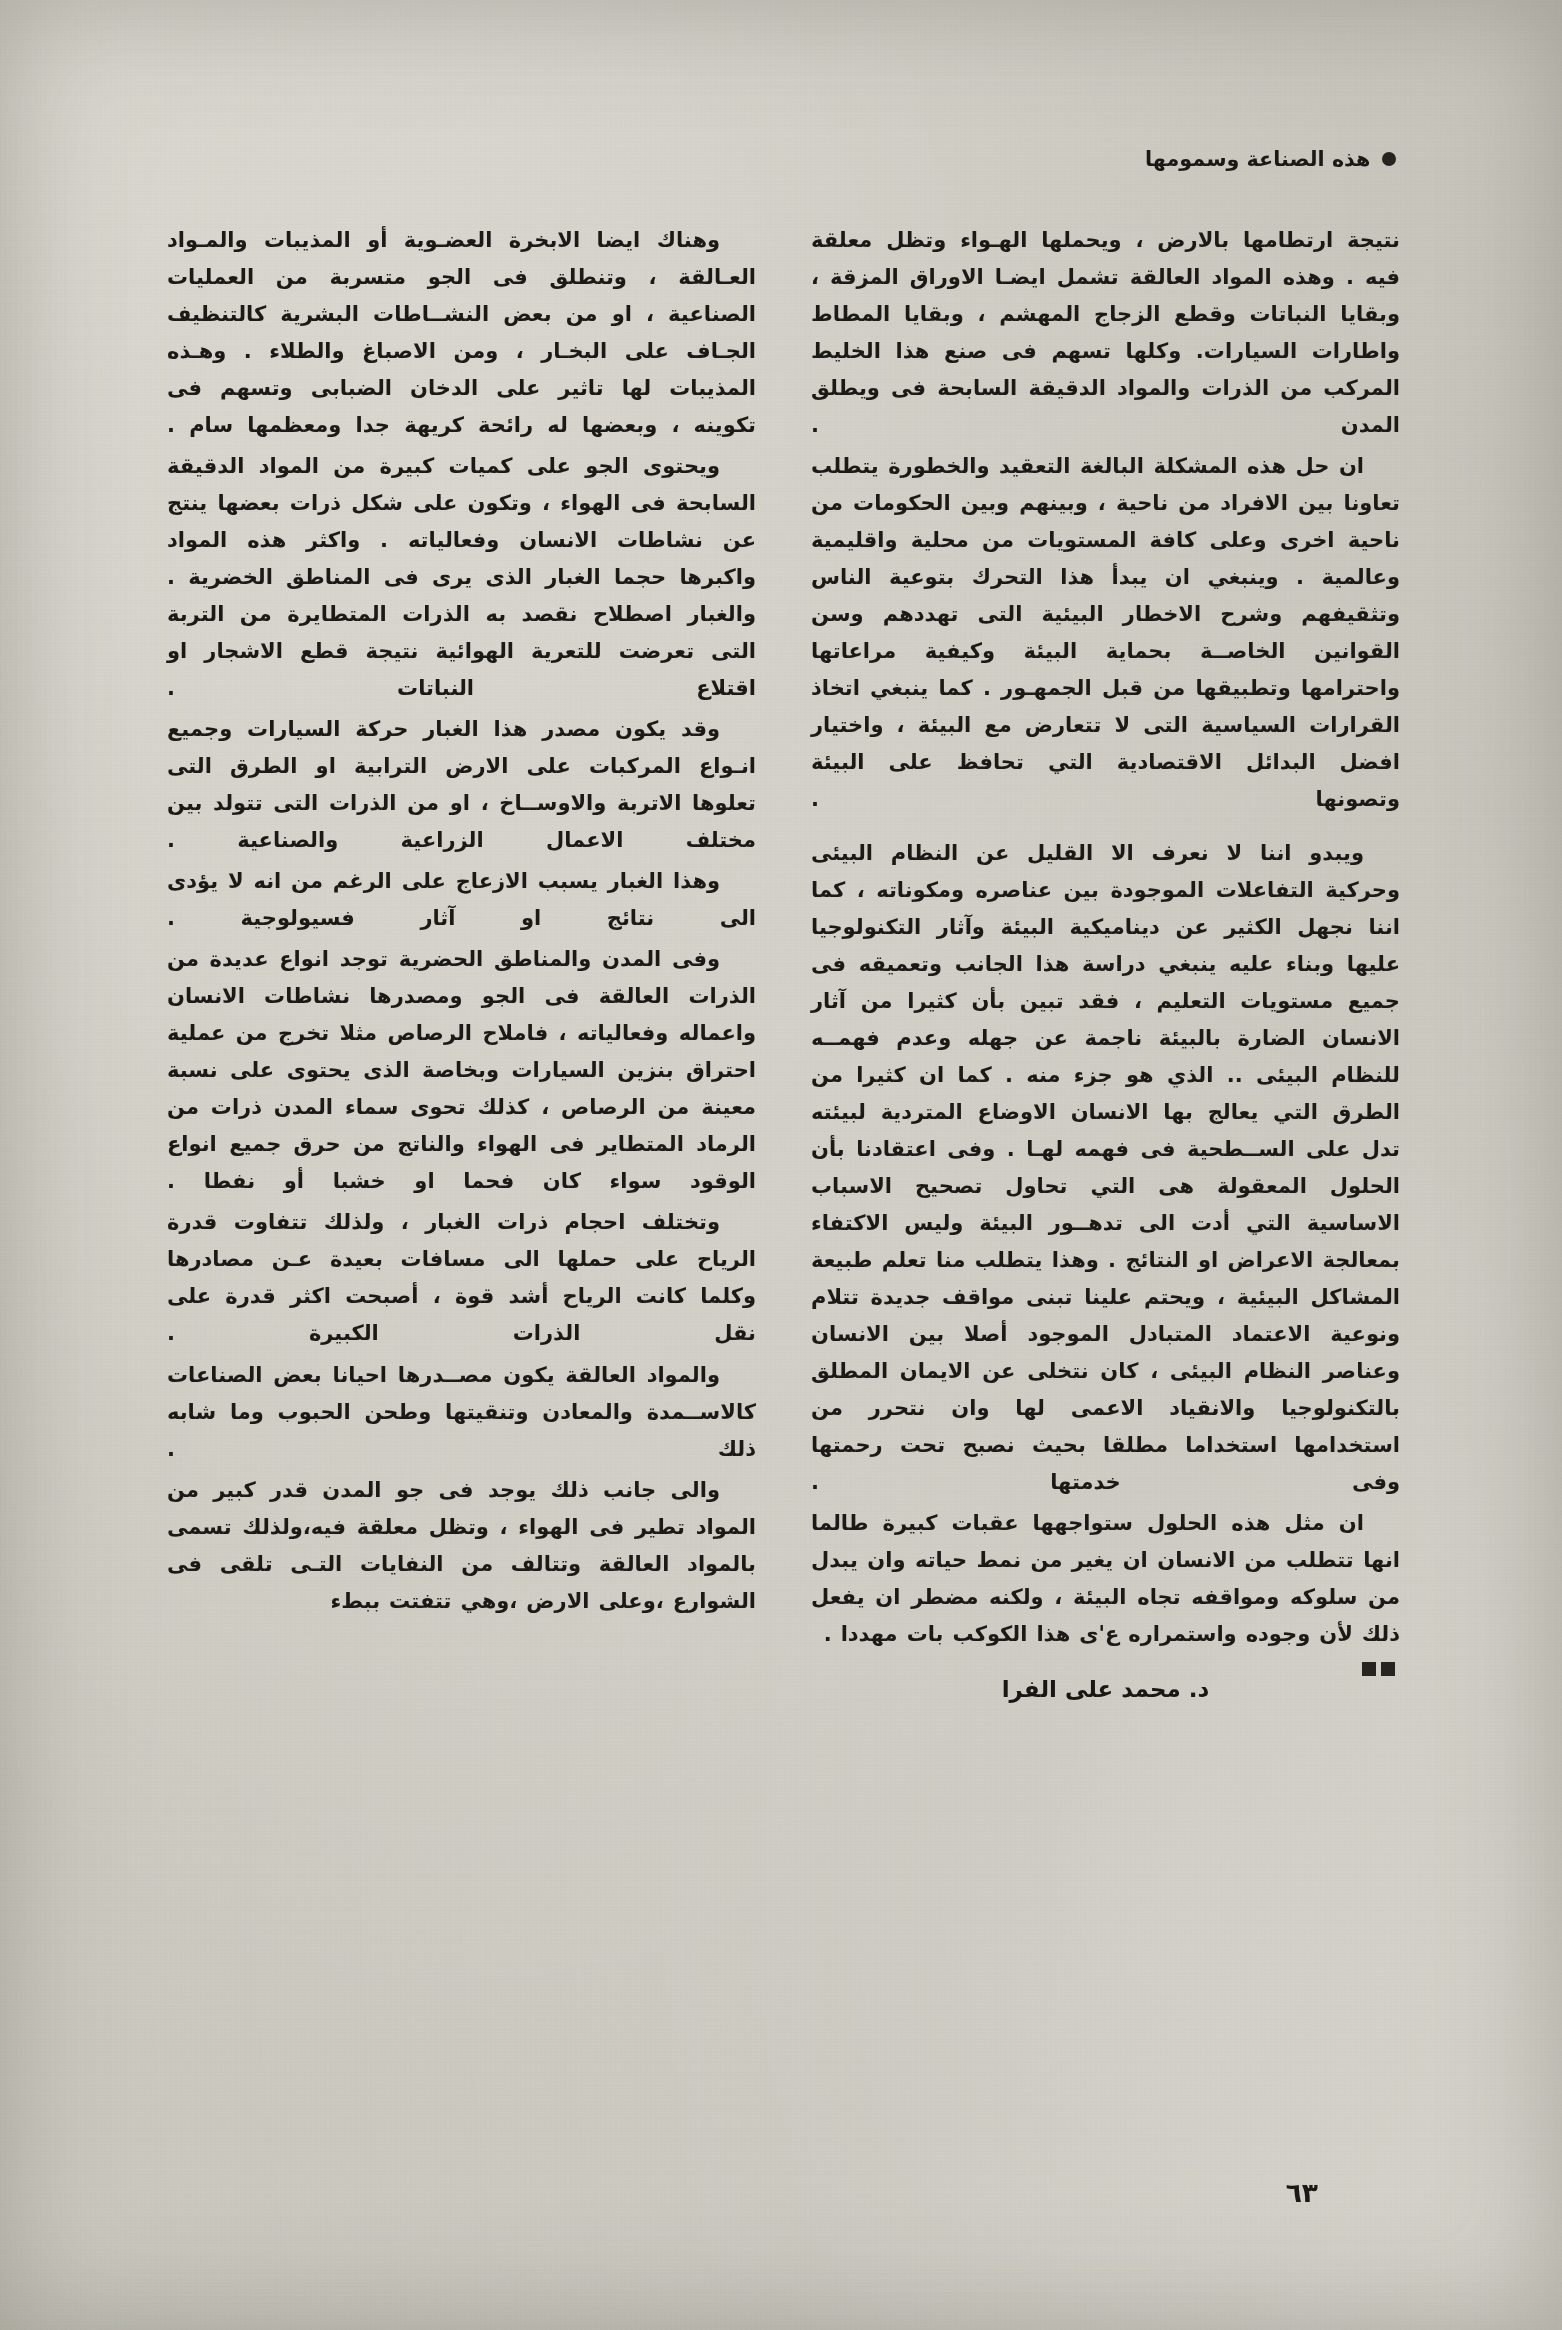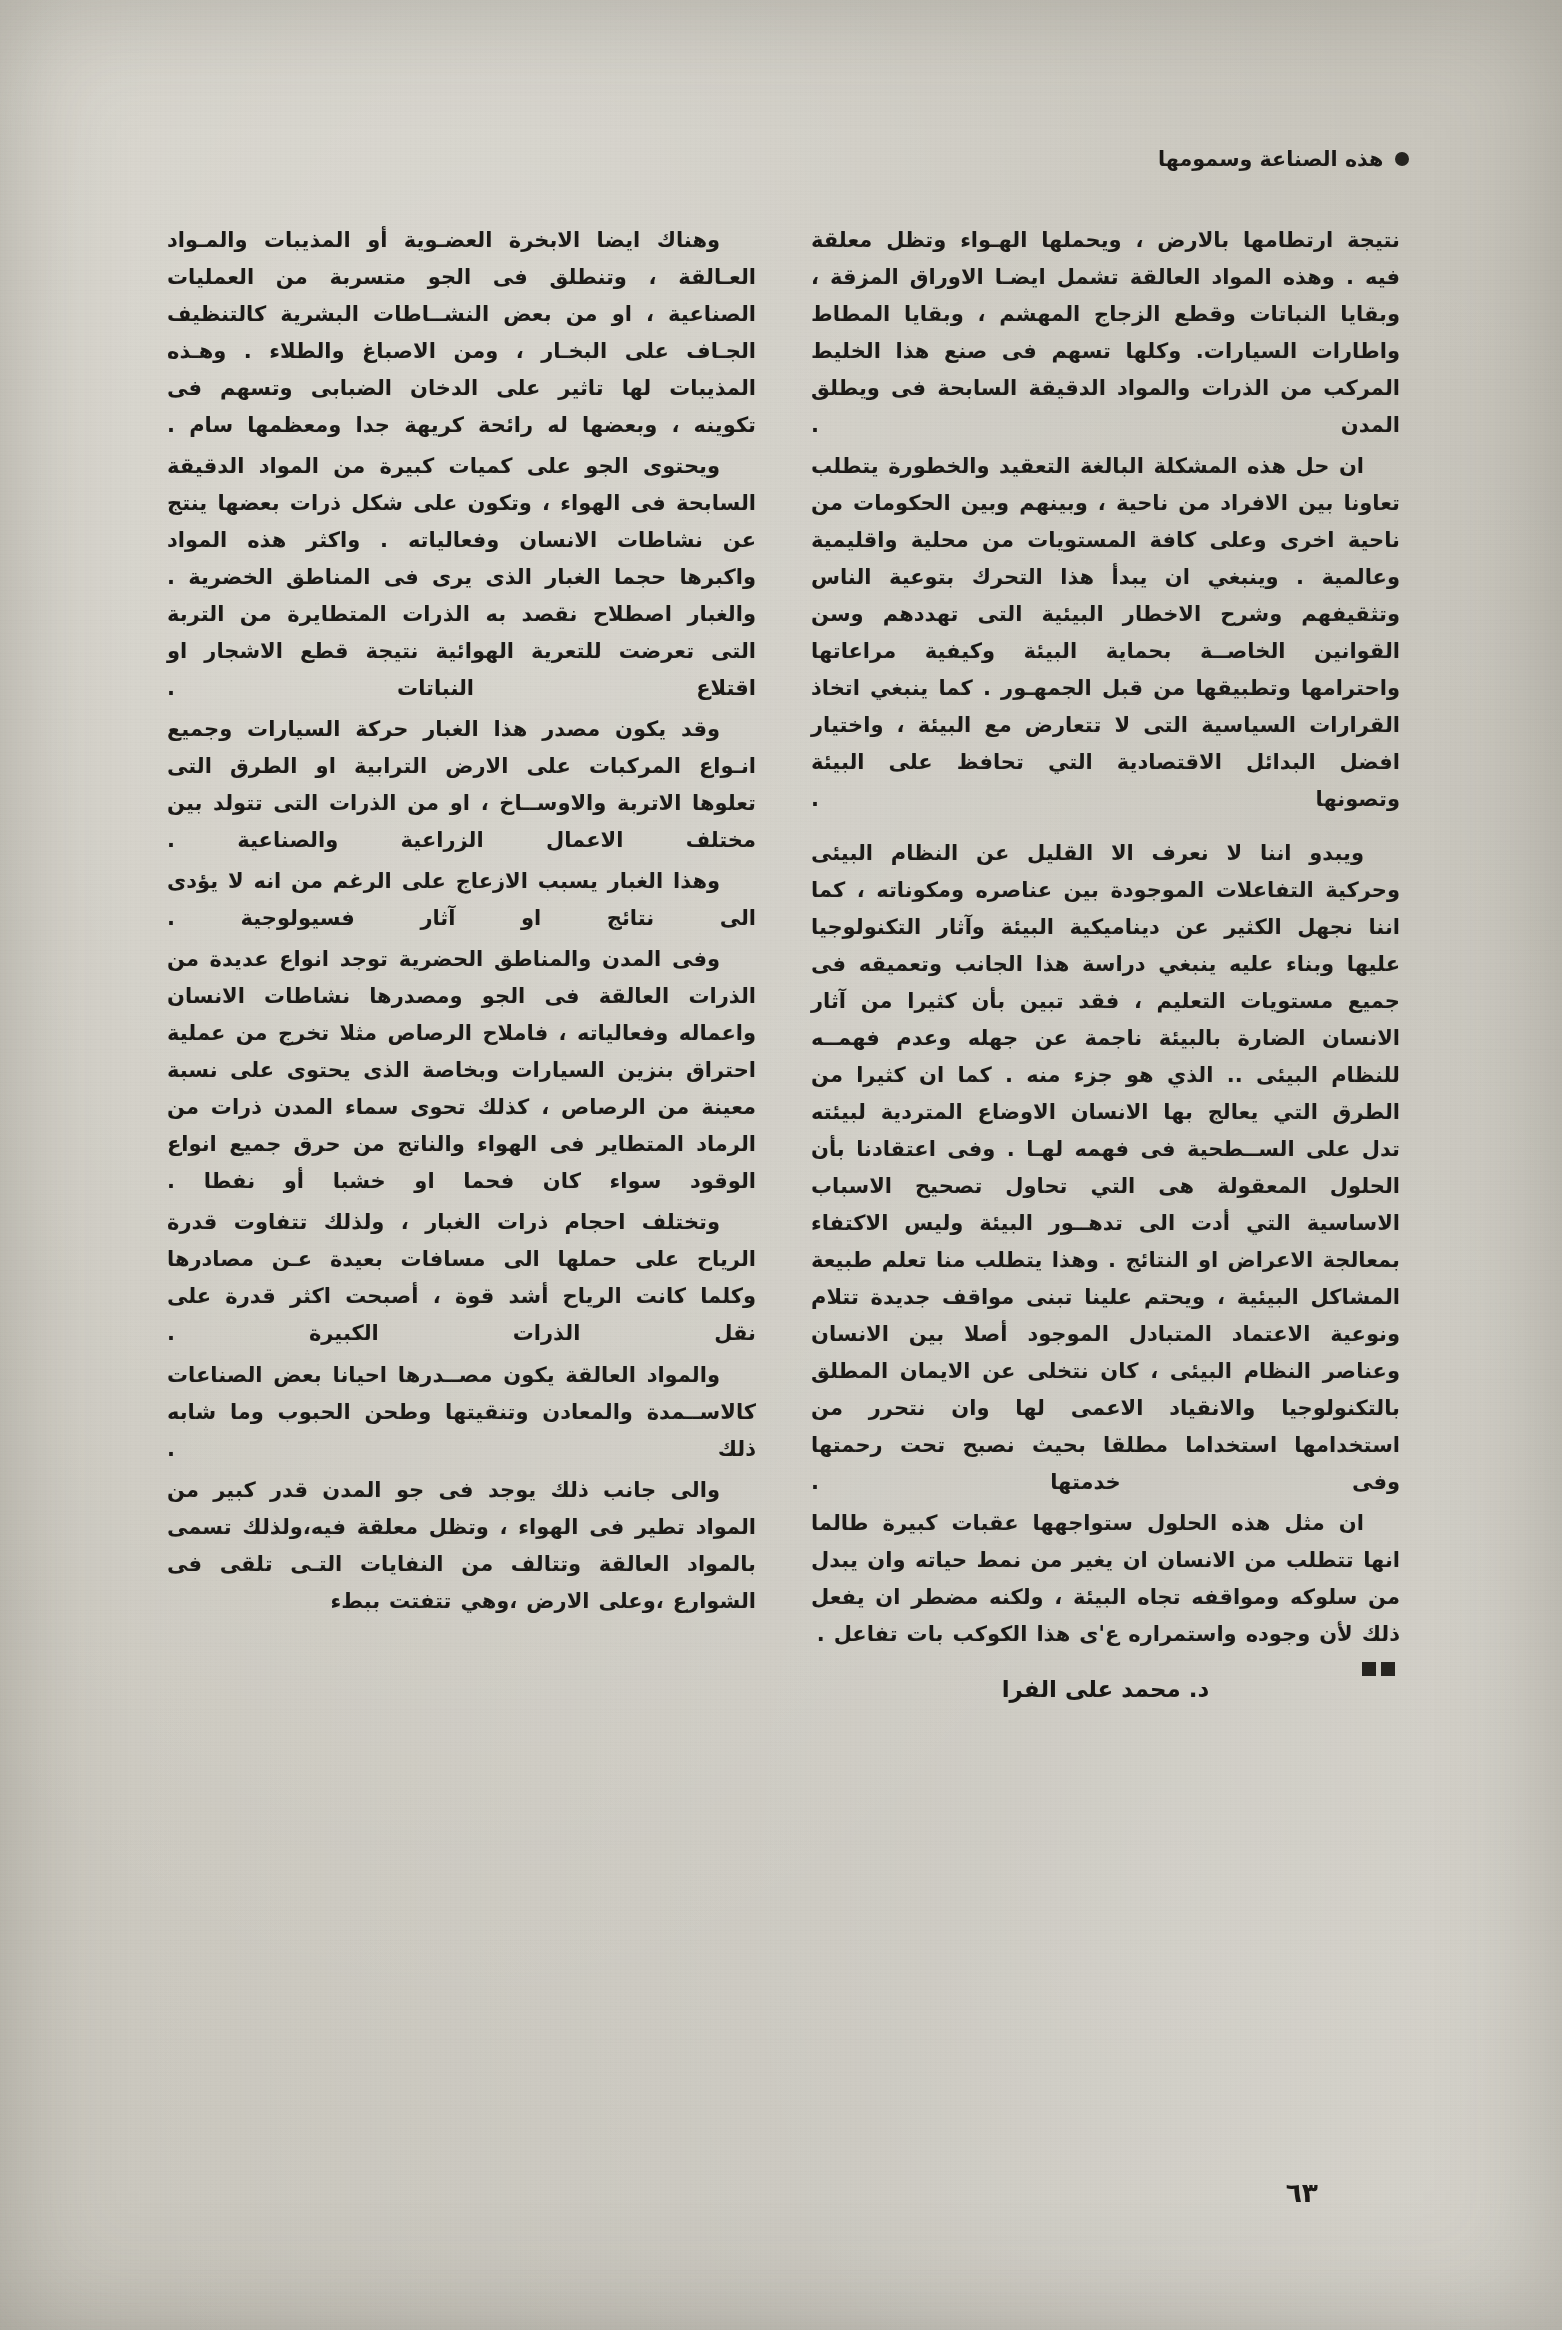--- a/index.html
+++ b/index.html
@@ -35,21 +35,21 @@
     position: absolute;
     inset: 0;
     pointer-events: none;
     box-shadow: inset 0 0 116px rgba(90,85,75,0.35);
   }
 
   
   .running-head {
     position: absolute;
     top: 147px;
-    right: 153px;
+    right: 166px;
     display: flex;
     align-items: center;
     gap: 11.6px;
     direction: rtl;
   }
   .rh-bullet {
     width: 14px;
     height: 14px;
     border-radius: 50%;
     background: #262420;
@@ -144,21 +144,21 @@
     <span class="rh-text">هذه الصناعة وسمومها</span>
   </div>
 
   <div class="columns">
 
     <div class="col">
       <p>نتيجة ارتطامها بالارض ، ويحملها الهـواء وتظل معلقة فيه . وهذه المواد العالقة تشمل ايضـا الاوراق المزقة ، وبقايا النباتات وقطع الزجاج المهشم ، وبقايا المطاط واطارات السيارات. وكلها تسهم فى صنع هذا الخليط المركب من الذرات والمواد الدقيقة السابحة فى ويطلق المدن .</p>
       <p class="indent">ان حل هذه المشكلة البالغة التعقيد والخطورة يتطلب تعاونا بين الافراد من ناحية ، وبينهم وبين الحكومات من ناحية اخرى وعلى كافة المستويات من محلية واقليمية وعالمية . وينبغي ان يبدأ هذا التحرك بتوعية الناس وتثقيفهم وشرح الاخطار البيئية التى تهددهم وسن القوانين الخاصــة بحماية البيئة وكيفية مراعاتها واحترامها وتطبيقها من قبل الجمهـور . كما ينبغي اتخاذ القرارات السياسية التى لا تتعارض مع البيئة ، واختيار افضل البدائل الاقتصادية التي تحافظ على البيئة وتصونها .</p>
       <div class="gap"></div>
       <p class="indent">ويبدو اننا لا نعرف الا القليل عن النظام البيئى وحركية التفاعلات الموجودة بين عناصره ومكوناته ، كما اننا نجهل الكثير عن ديناميكية البيئة وآثار التكنولوجيا عليها وبناء عليه ينبغي دراسة هذا الجانب وتعميقه فى جميع مستويات التعليم ، فقد تبين بأن كثيرا من آثار الانسان الضارة بالبيئة ناجمة عن جهله وعدم فهمــه للنظام البيئى .. الذي هو جزء منه . كما ان كثيرا من الطرق التي يعالج بها الانسان الاوضاع المتردية لبيئته تدل على الســطحية فى فهمه لهـا . وفى اعتقادنا بأن الحلول المعقولة هى التي تحاول تصحيح الاسباب الاساسية التي أدت الى تدهــور البيئة وليس الاكتفاء بمعالجة الاعراض او النتائج . وهذا يتطلب منا تعلم طبيعة المشاكل البيئية ، ويحتم علينا تبنى مواقف جديدة تتلام ونوعية الاعتماد المتبادل الموجود أصلا بين الانسان وعناصر النظام البيئى ، كان نتخلى عن الايمان المطلق بالتكنولوجيا والانقياد الاعمى لها وان نتحرر من استخدامها استخداما مطلقا بحيث نصبح تحت رحمتها وفى خدمتها .</p>
-      <p class="indent last-right">ان مثل هذه الحلول ستواجهها عقبات كبيرة طالما انها تتطلب من الانسان ان يغير من نمط حياته وان يبدل من سلوكه ومواقفه تجاه البيئة ، ولكنه مضطر ان يفعل ذلك لأن وجوده واستمراره ع'ى هذا الكوكب بات تفاعل .</p>
+      <p class="indent last-right">ان مثل هذه الحلول ستواجهها عقبات كبيرة طالما انها تتطلب من الانسان ان يغير من نمط حياته وان يبدل من سلوكه ومواقفه تجاه البيئة ، ولكنه مضطر ان يفعل ذلك لأن وجوده واستمراره ع'ى هذا الكوكب بات مهددا .</p>
 
       <div class="endmark">
         <span></span>
           <span></span>
       </div>
 
       <div class="byline">د. محمد على الفرا</div>
     </div>
 
     <div class="col">

